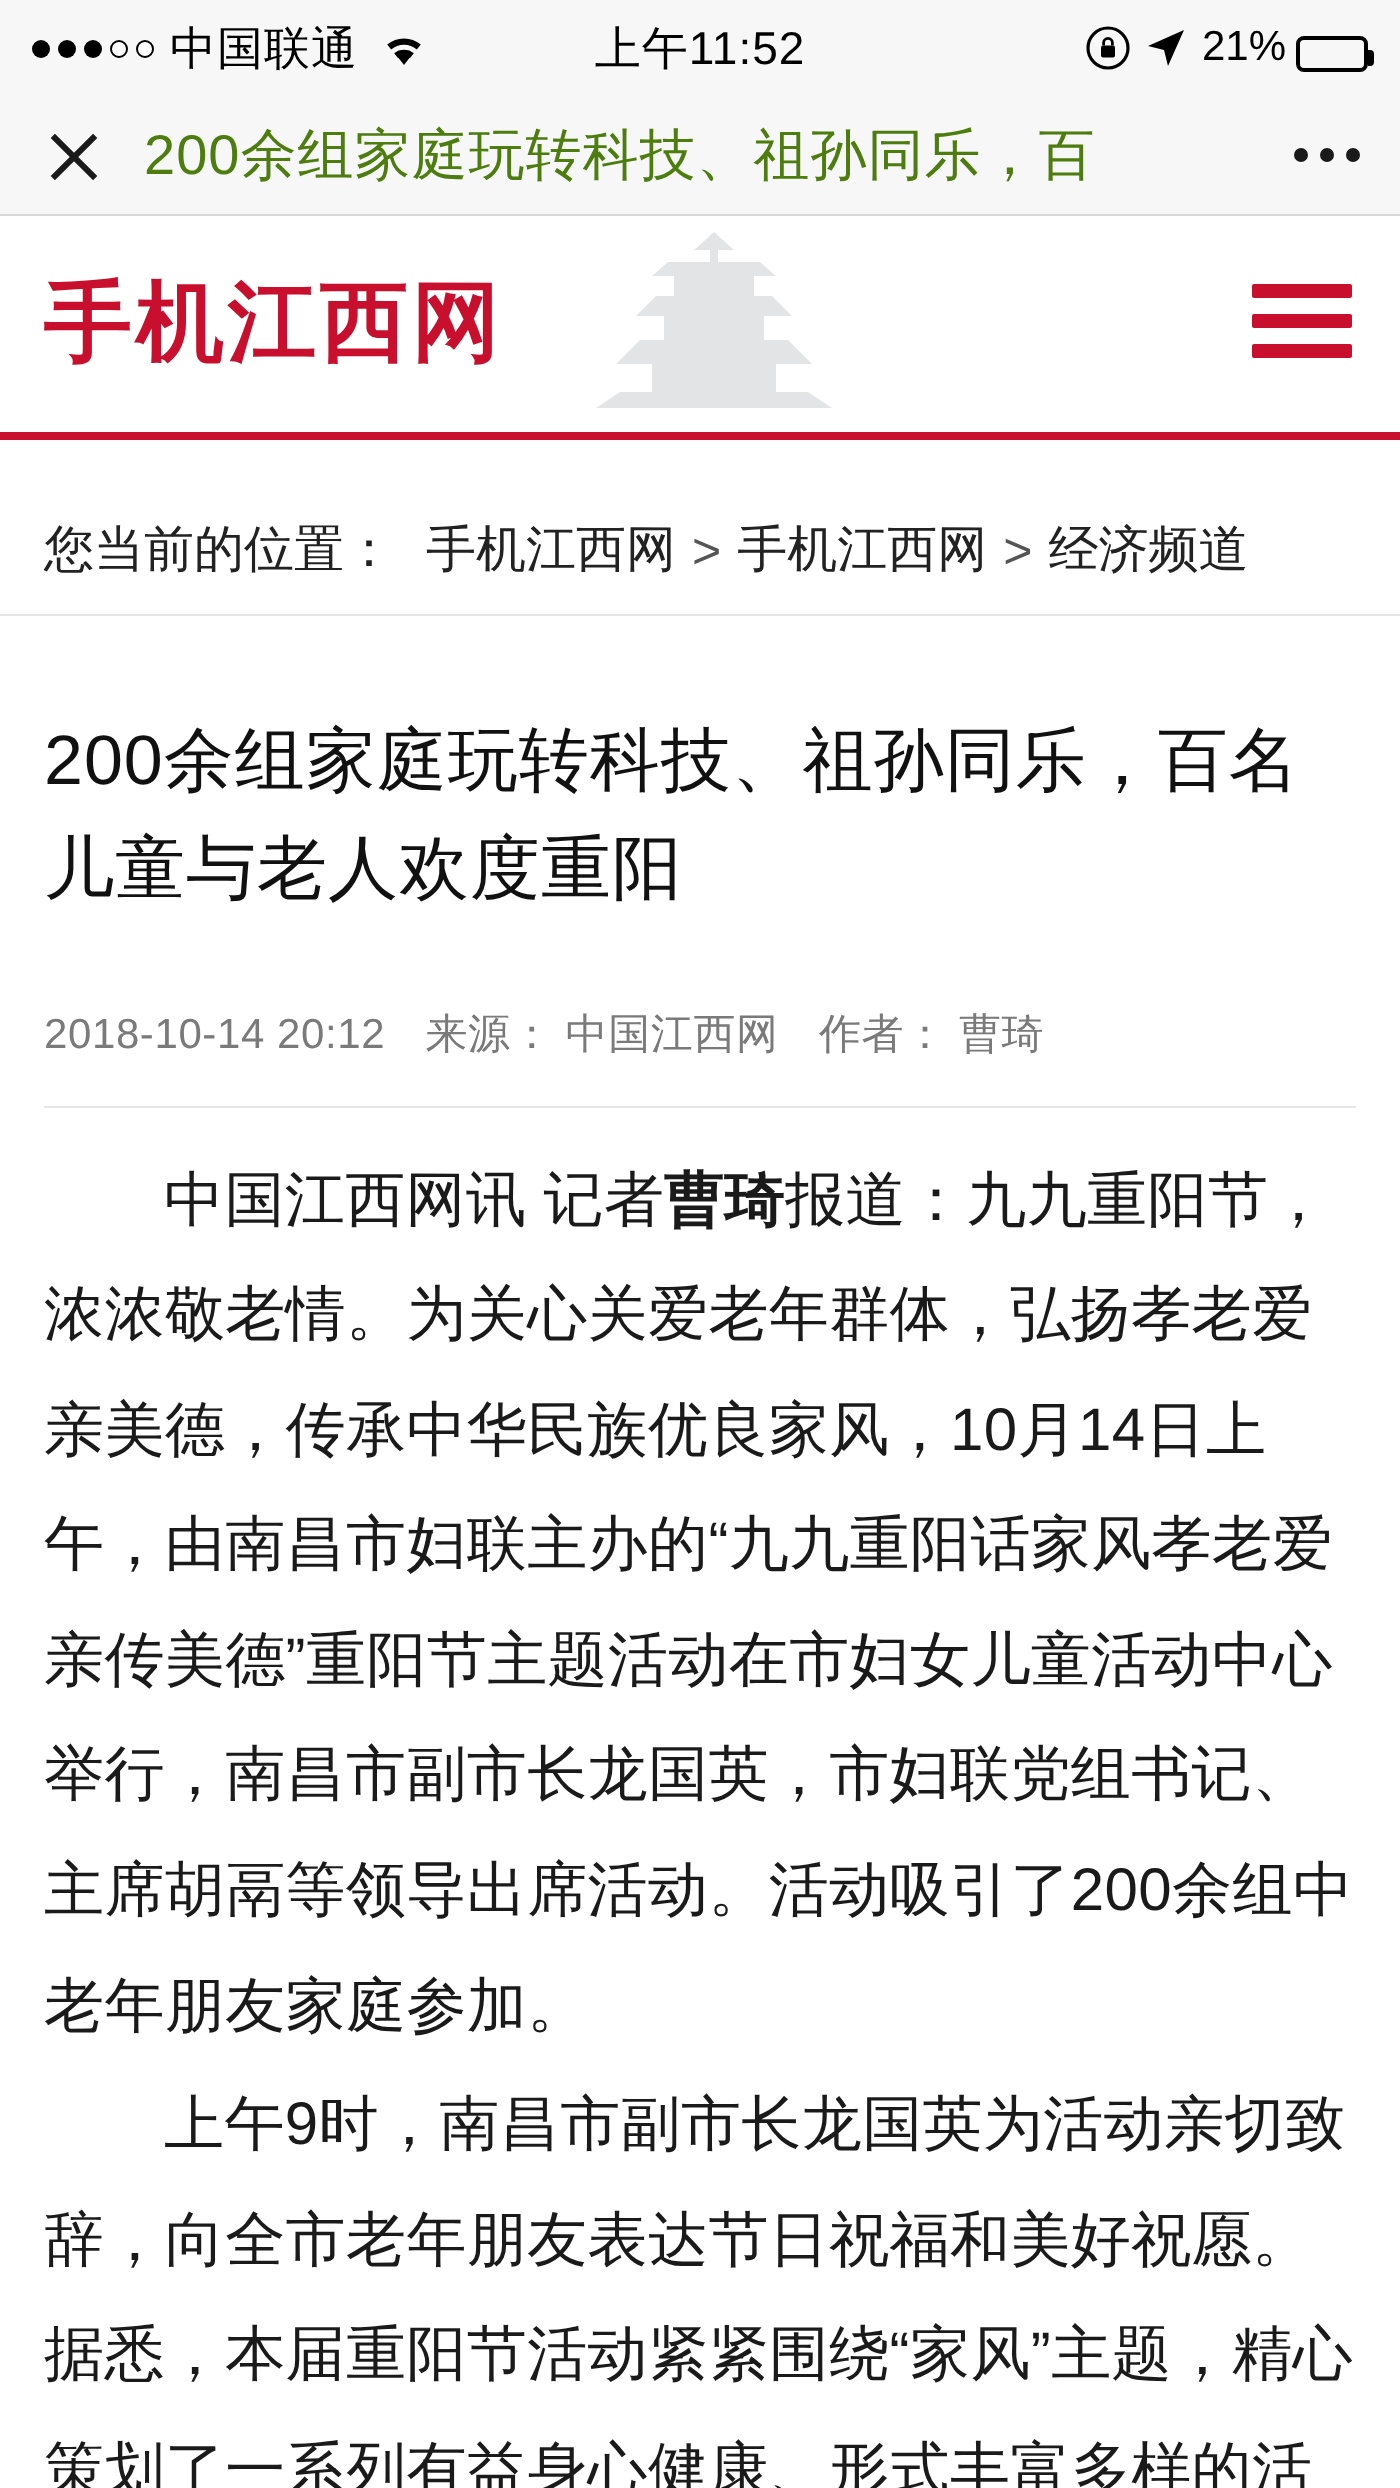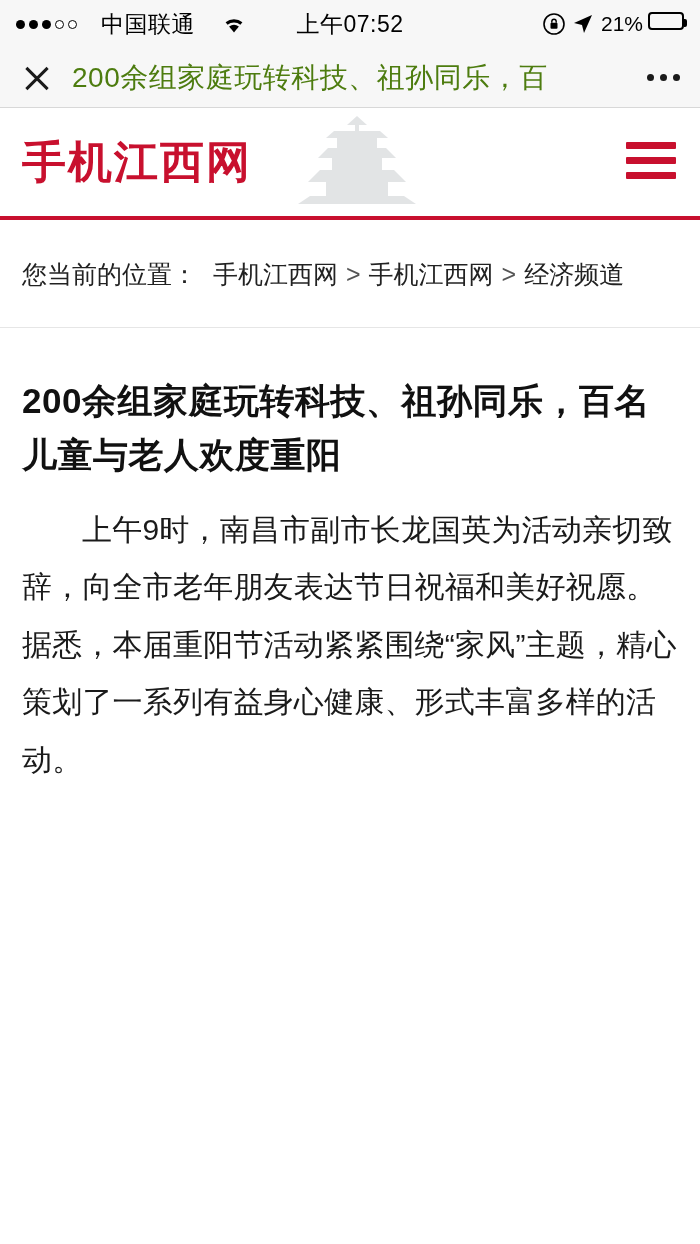--- a/index.html
+++ b/index.html
@@ -20,21 +20,20 @@
   
   .statusbar {
     height: 48px;
     background: #f7f7f7;
     display: flex;
     align-items: center;
     padding: 0 16px;
     font-size: 22px;
     color: #000;
     position: relative;
-    gap: 16px;
   }
   .signal-dots {
     display: flex;
     align-items: center;
     gap: 4px;
     margin-right: 8px;
   }
   .dot {
     width: 9px; height: 9px;
     border-radius: 50%;
@@ -62,21 +61,21 @@
   }
   .status-right {
     margin-left: auto;
     display: flex;
     align-items: center;
     gap: 8px;
     font-size: 21px;
   }
   .lockicon { width: 22px; height: 22px; }
   .locicon { width: 20px; height: 20px; }
-  .batt-wrap { display: flex; align-items: flex-start; gap: 5px; }
+  .batt-wrap { display: flex; align-items: flex-end; gap: 5px; }
   .batt {
     width: 36px; height: 18px;
     border: 2px solid #000;
     border-radius: 4px;
     position: relative;
     padding: 2px;
   }
   .batt::after {
     content: "";
     position: absolute;
@@ -187,39 +186,39 @@
   }
   .hamburger i {
     display: block;
     height: 7px;
     background: #c8102e;
     border-radius: 1px;
   }
 
   
   .breadcrumb {
-    padding: 38px 22px 36px 22px;
+    padding: 38px 22px 16px 22px;
     font-size: 25px;
     color: #333;
     border-bottom: 1px solid #e6e6e6;
     display: flex;
-    align-items: center;
+    align-items: flex-end;
     flex-wrap: wrap;
   }
   .breadcrumb .bc-label { color: #222; }
   .breadcrumb .bc-gap { display: inline-block; width: 16px; }
   .breadcrumb a { color: #222; text-decoration: none; }
   .breadcrumb .sep { margin: 0 8px; color: #555; }
 
   
   .article { padding: 0 22px; }
   .headline {
     font-size: 35px;
     line-height: 1.55;
-    font-weight: bold;
+    font-weight: normal;
     color: #111;
     padding-top: 46px;
     letter-spacing: 0.5px;
   }
   .meta {
     padding-top: 40px;
     padding-bottom: 22px;
     font-size: 21px;
     color: #7a7a7a;
     border-bottom: 1px solid #e6e6e6;
@@ -251,21 +250,21 @@
         <span class="dot hollow"></span>
     </div>
     <span class="carrier">中国联通</span>
     <span class="wifi">
       <svg width="26" height="20" viewBox="0 0 26 20">
         <path d="M13 17.5l-3.2-4.1a5.2 5.2 0 0 1 6.4 0z" fill="#000"></path>
         <path d="M4.6 7.3a13 13 0 0 1 16.8 0l-2 2.5a9.8 9.8 0 0 0-12.8 0z" fill="#000"></path>
         <path d="M8.1 11.6a8 8 0 0 1 9.8 0l-2 2.5a4.9 4.9 0 0 0-5.8 0z" fill="#000"></path>
       </svg>
     </span>
-    <div class="status-center">上午07:52</div>
+    <div class="status-center">上午11:52</div>
     <div class="status-right">
       <span class="lockicon">
         <svg width="22" height="22" viewBox="0 0 22 22">
           <circle cx="11" cy="11" r="10" fill="none" stroke="#000" stroke-width="1.6"></circle>
           <rect x="7.5" y="9.8" width="7" height="6" rx="1" fill="#000"></rect>
           <path d="M8.8 9.8V8.4a2.2 2.2 0 0 1 4.4 0v1.4" fill="none" stroke="#000" stroke-width="1.4"></path>
         </svg>
       </span>
       <span class="locicon">
         <svg width="20" height="20" viewBox="0 0 20 20">
@@ -321,19 +320,31 @@
     <a href="#">手机江西网</a>
     <span class="sep">&gt;</span>
     <a href="#">手机江西网</a>
     <span class="sep">&gt;</span>
     <a href="#">经济频道</a>
   </div>
 
   <div class="article">
     <h1 class="headline">200余组家庭玩转科技、祖孙同乐，百名儿童与老人欢度重阳</h1>
 
+    <div class="meta">
+      <span class="meta-piece">2018-10-14 20:12</span>
+      <span class="meta-piece">
+        <span>来源：</span>
+        <span class="val">中国江西网</span>
+      </span>
+      <span class="meta-piece">
+        <span>作者：</span>
+        <span class="val">曹琦</span>
+      </span>
+    </div>
 
     <div class="body-text">
+      <p><span>中国江西网讯</span><span> 记者</span><b>曹琦</b><span>报道：九九重阳节，浓浓敬老情。为关心关爱老年群体，弘扬孝老爱亲美德，传承中华民族优良家风，10月14日上午，由南昌市妇联主办的“九九重阳话家风孝老爱亲传美德”重阳节主题活动在市妇女儿童活动中心举行，南昌市副市长龙国英，市妇联党组书记、主席胡鬲等领导出席活动。活动吸引了200余组中老年朋友家庭参加。</span></p>
       <p>上午9时，南昌市副市长龙国英为活动亲切致辞，向全市老年朋友表达节日祝福和美好祝愿。据悉，本届重阳节活动紧紧围绕“家风”主题，精心策划了一系列有益身心健康、形式丰富多样的活动。</p>
     </div>
   </div>
 
 </div>
 
 </body></html>

